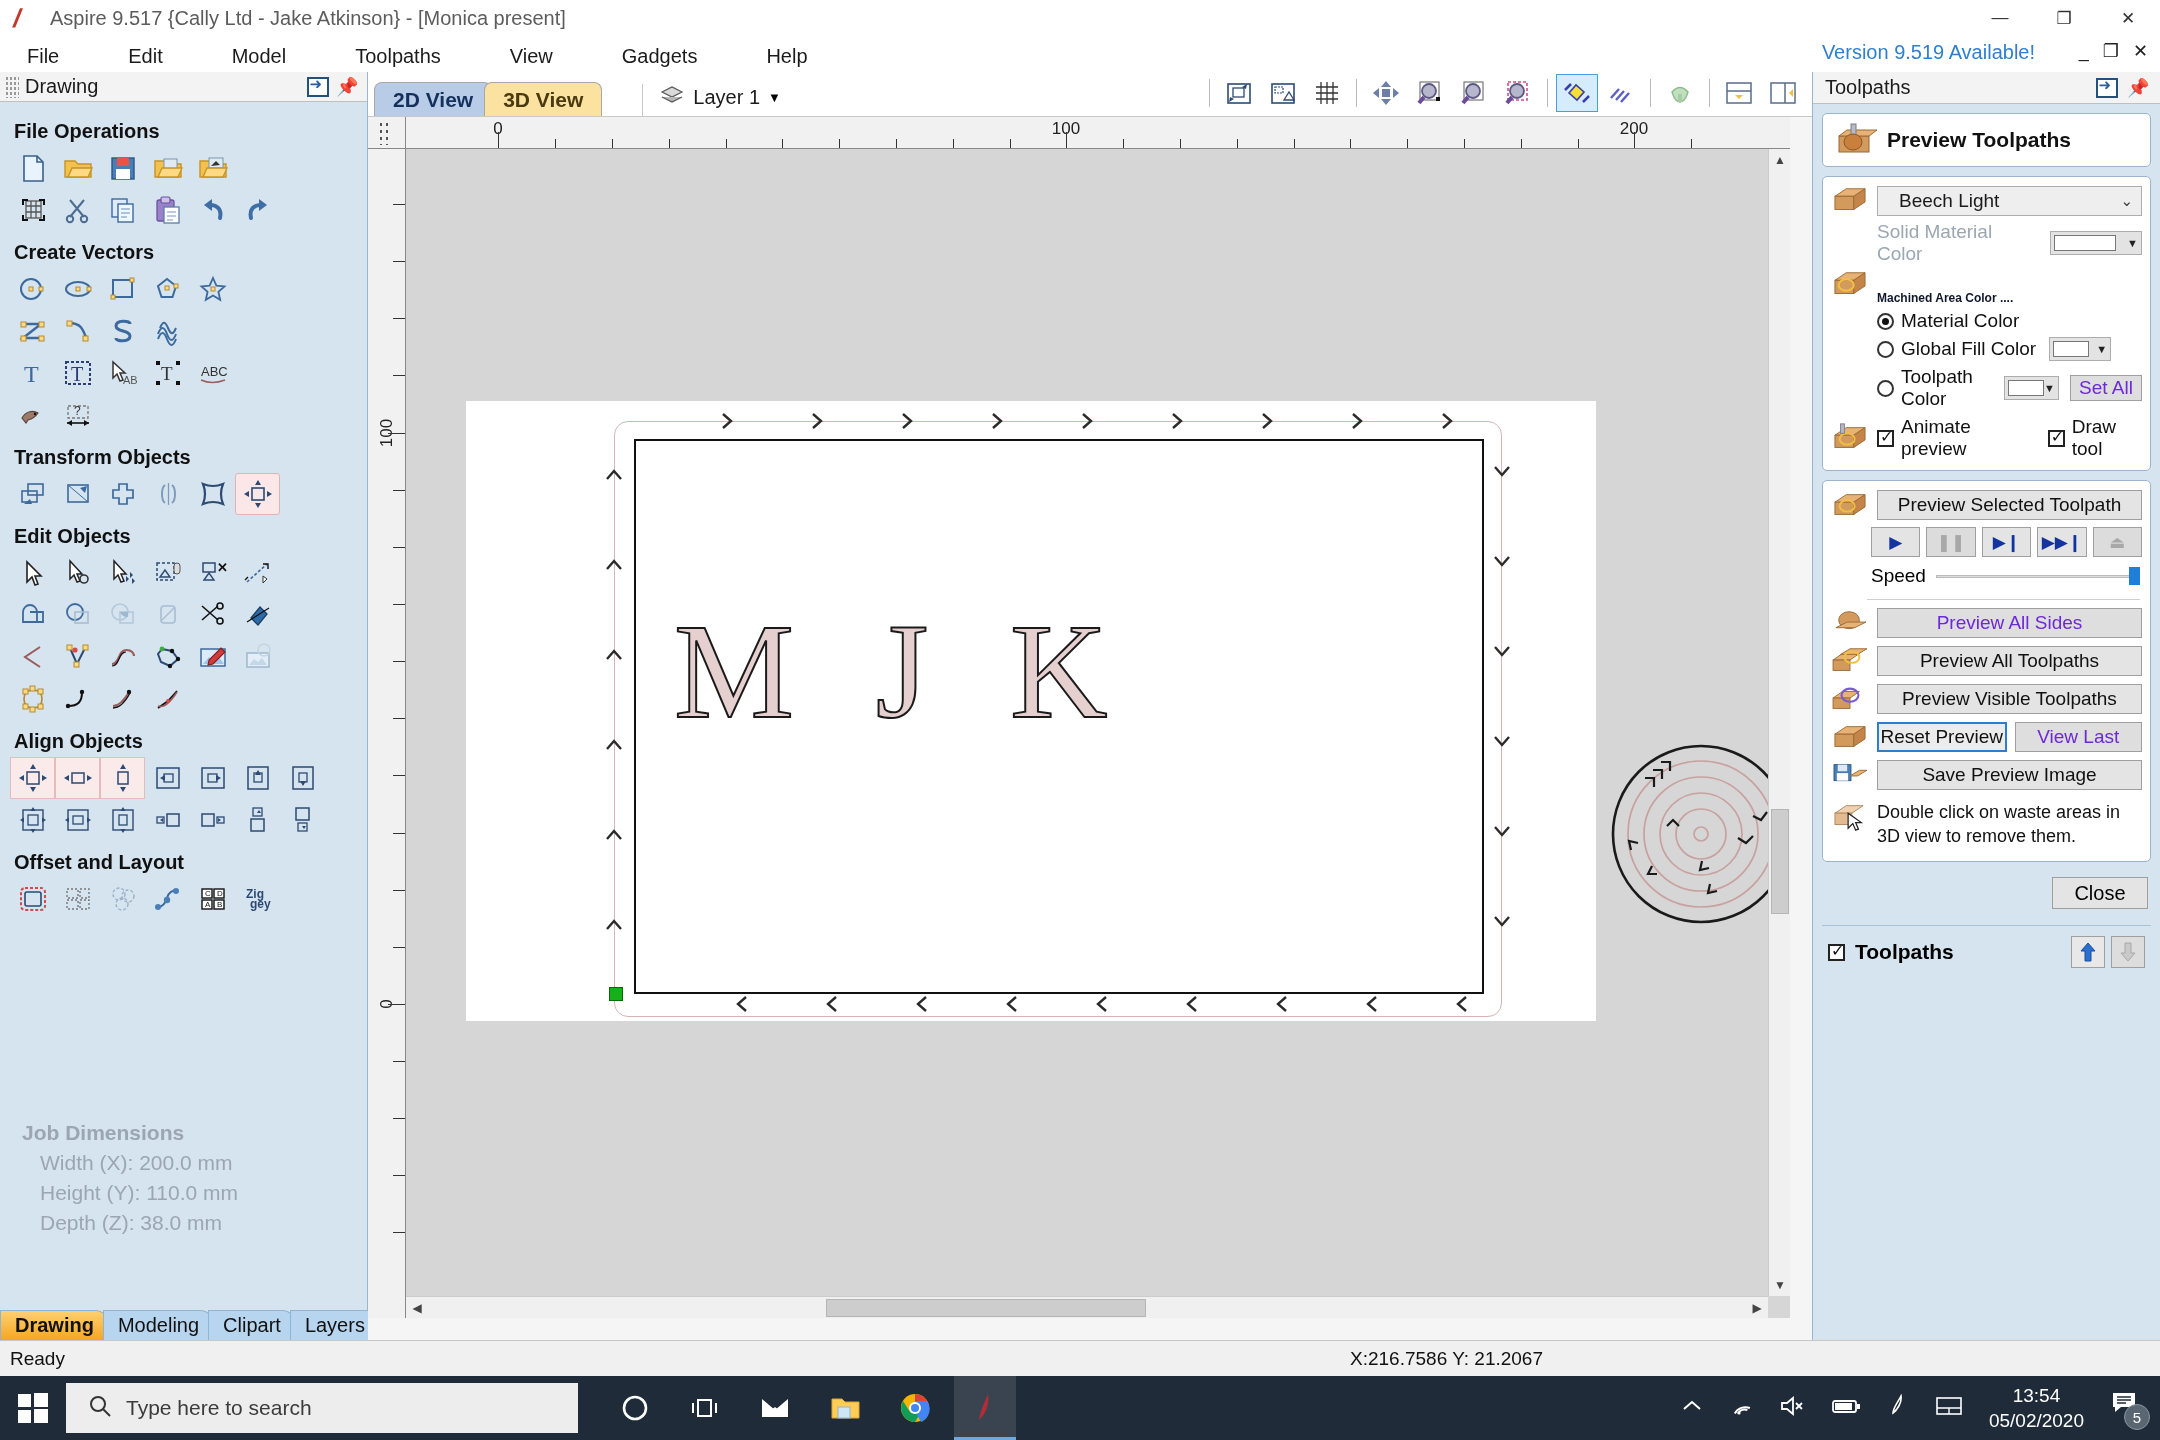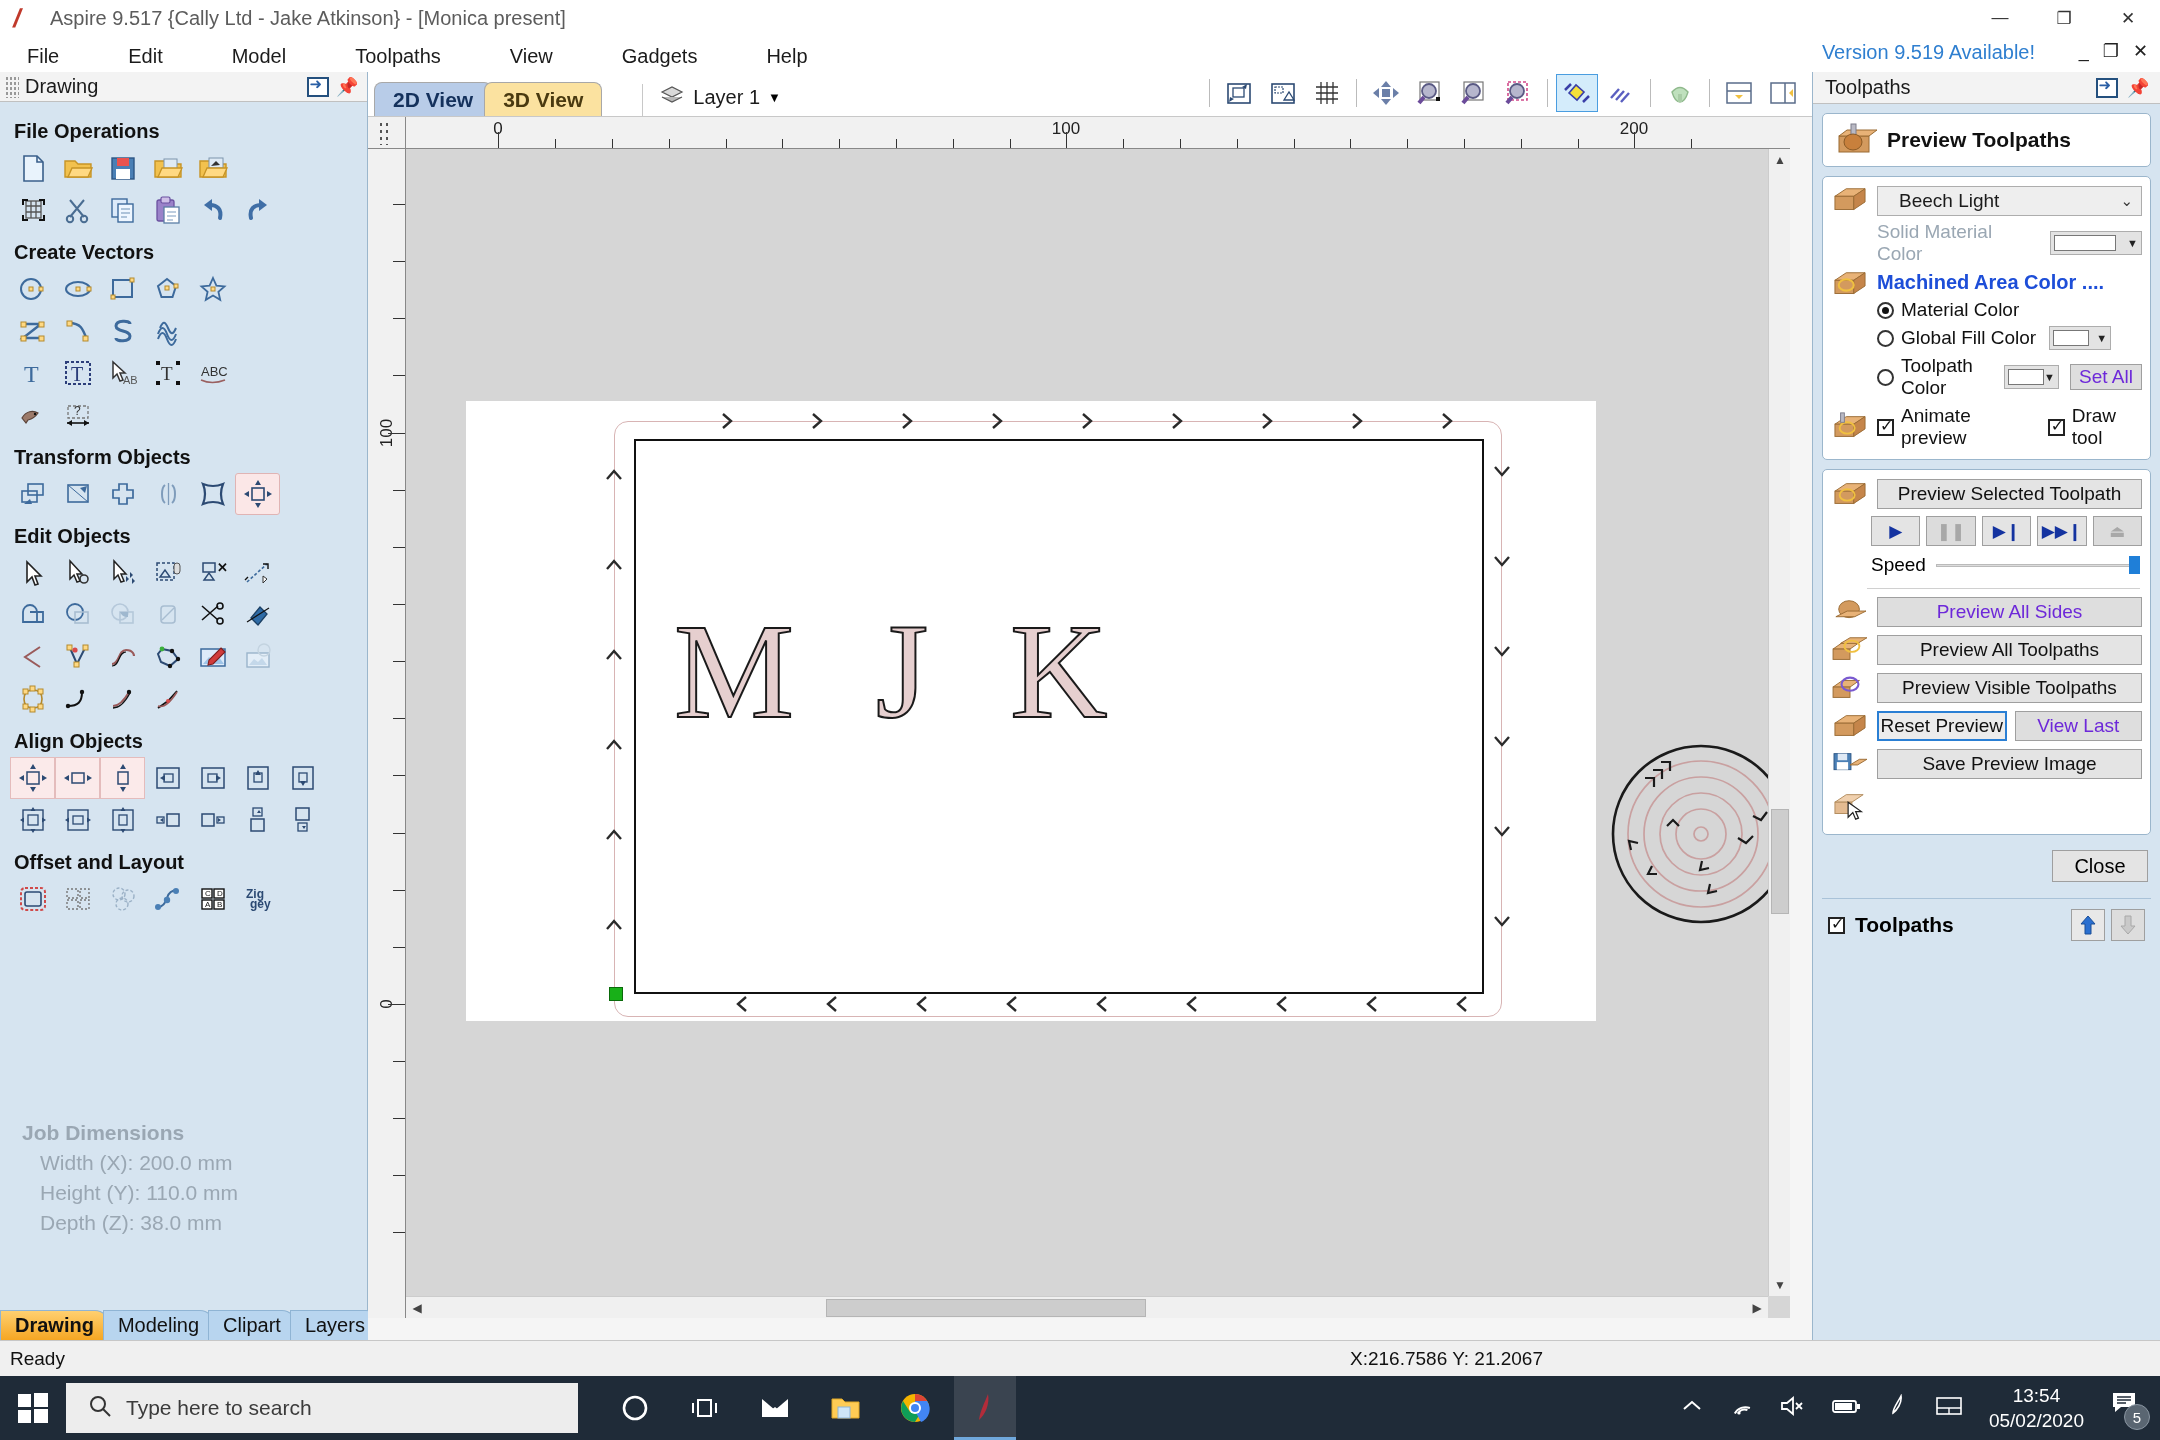--- a/index.html
+++ b/index.html
@@ -99,21 +99,21 @@
   .ptitle-row { display:flex; align-items:center; padding:8px 10px; gap:10px; }
   .ptitle { font-weight:bold; font-size:21px; color:#111; }
   .prow { display:flex; align-items:center; gap:8px; padding:2px 8px; }
   .ico-sq { width:38px; height:32px; flex:none; }
   .combo { flex:1; height:30px; background:#eeeeee; border:1px solid #adadad; display:flex; align-items:center; padding:0 21px; font-size:19px; color:#1b1b1b; position:relative; }
   .combo .chev { position:absolute; right:8px; font-size:15px; color:#333; }
   .lbl-dim { color:#9aa7b3; font-size:19px; }
   .colorbox { width:92px; height:24px; background:#e3e3e3; border:1px solid #adadad; display:flex; align-items:center; padding-left:3px; }
   .colorbox .sw { width:62px; height:16px; background:#fff; border:1px solid #777; }
   .colorbox .cv { margin-left:auto; margin-right:3px; font-size:11px; color:#222; }
-  .sec-h { font-weight:bold; font-size:20px; color:#1d4ed8; padding:2px 0 2px 0; }
+  .sec-h { font-weight:bold; font-size:12px; color:#0f172a; padding:2px 0 2px 0;margin-top:20px; }
   .radio { width:17px; height:17px; border:2px solid #333; border-radius:50%; display:inline-block; position:relative; flex:none; }
   .radio.on:after { content:""; position:absolute; left:3px; top:3px; width:7px; height:7px; background:#111; border-radius:50%; }
   .cb { width:17px; height:17px; border:2px solid #222; background:#fff; display:inline-block; position:relative; flex:none; }
   .cb.on:after { content:"✓"; position:absolute; left:1px; top:-5px; font-size:16px; color:#111; }
   .opt { display:flex; align-items:center; gap:7px; font-size:19px; color:#111; }
   .btn { height:30px; background:#e4e4e4; border:1px solid #9f9f9f; display:flex; align-items:center; justify-content:center;
          font-size:19px; color:#111; flex:1; }
   .btn.dis { color:#6d28d9; background:#dedede; }
   .btn.focus { border:2px solid #2a7fd4; background:#ececec; }
   .btn.small { width:72px; flex:none; }
@@ -1236,20 +1236,21 @@
           <path d="M20 18l10-6h8l-10 6z" fill="#e8b277" stroke="#9a6b33"></path>
         </svg>
         <div class="btn">Save Preview Image</div>
       </div>
       <div class="btnrow" style="align-items:flex-start;padding-top:6px">
         <svg class="ico-sq" viewBox="0 0 40 34">
           <path d="M4 14l12-8h18l-12 8z" fill="#f0d0ae" stroke="#b08a5a"></path>
           <rect x="4" y="14" width="18" height="12" fill="#e4bb91" stroke="#b08a5a"></rect>
           <path d="M18 14v16l5-5 3 7 3-1-3-7h6z" fill="#fff" stroke="#222" stroke-width="1.3"></path>
         </svg>
+        <div class="hint">Double click on waste areas in 3D view to remove them.</div>
       </div>
     </div>
 
     <div class="closerow">
       <div class="closebtn">Close</div>
     </div>
 
     <div class="tp-panel">
       <div class="tp-head">
         <span class="cb on"></span>

